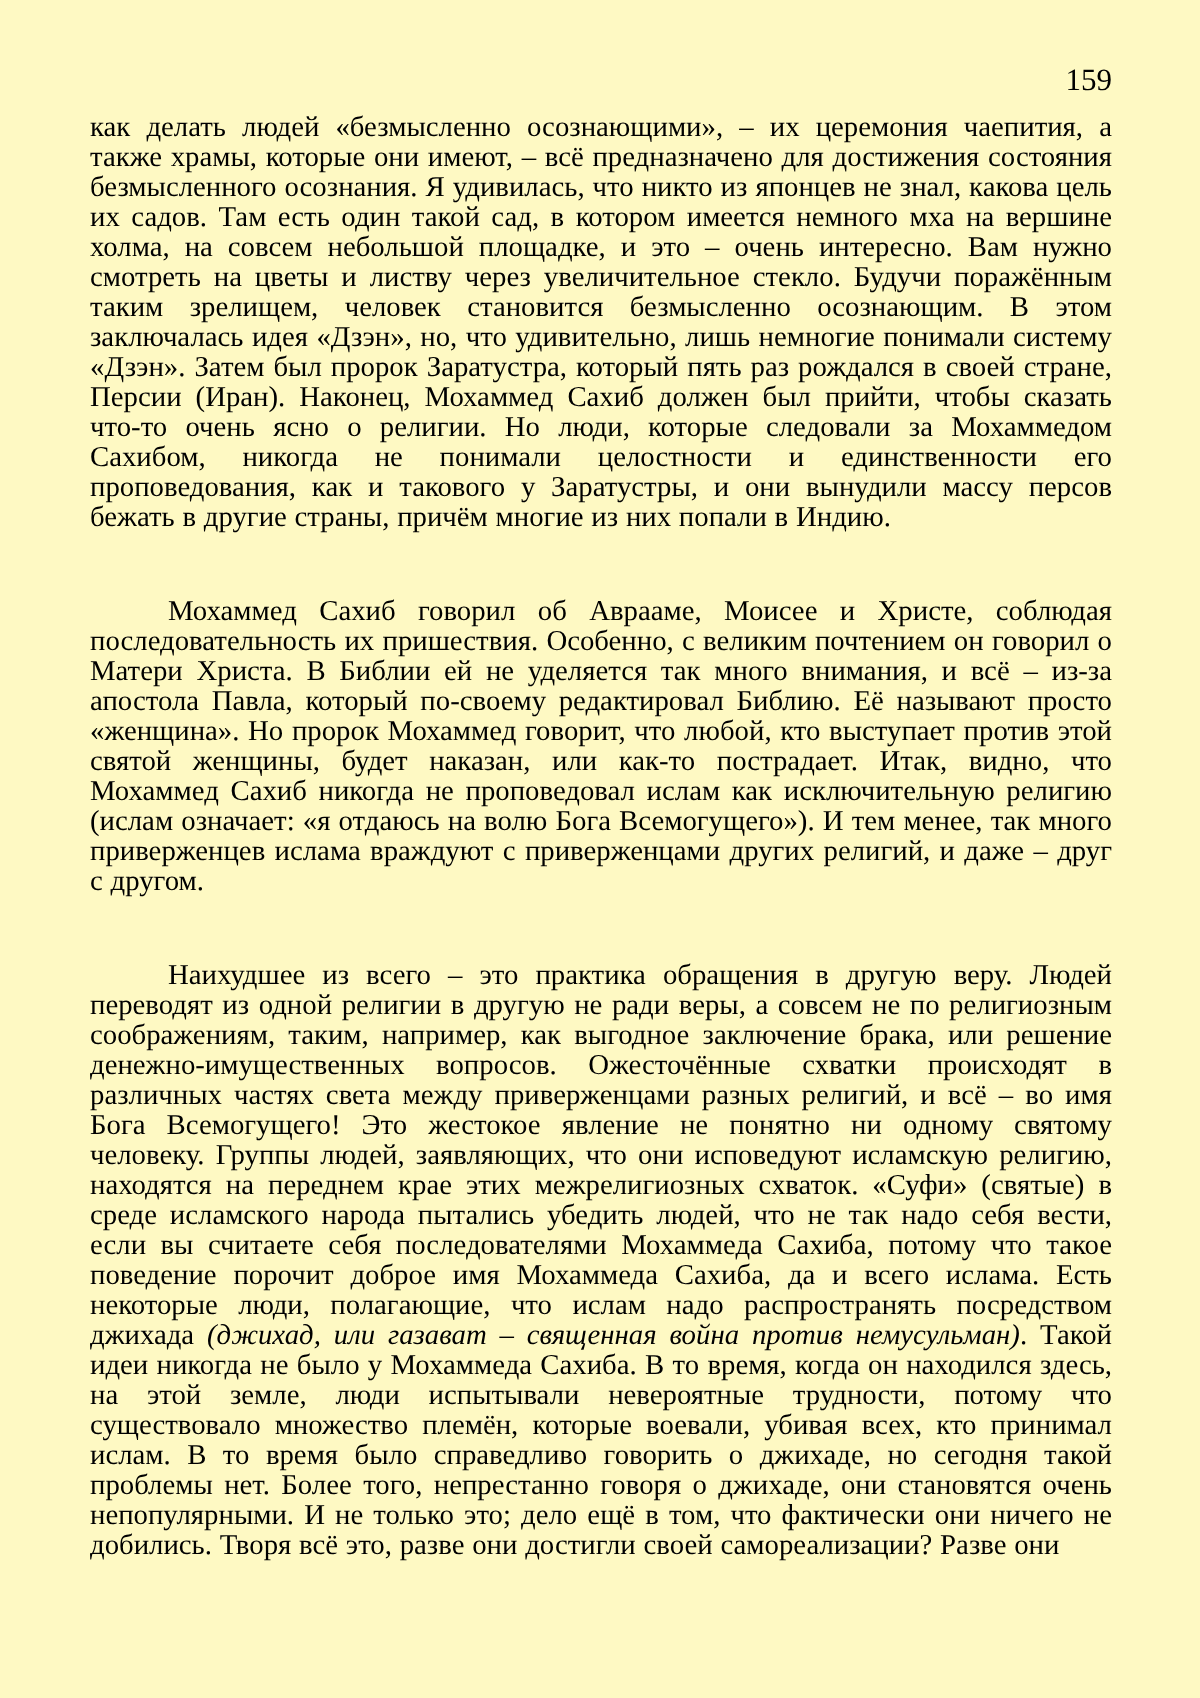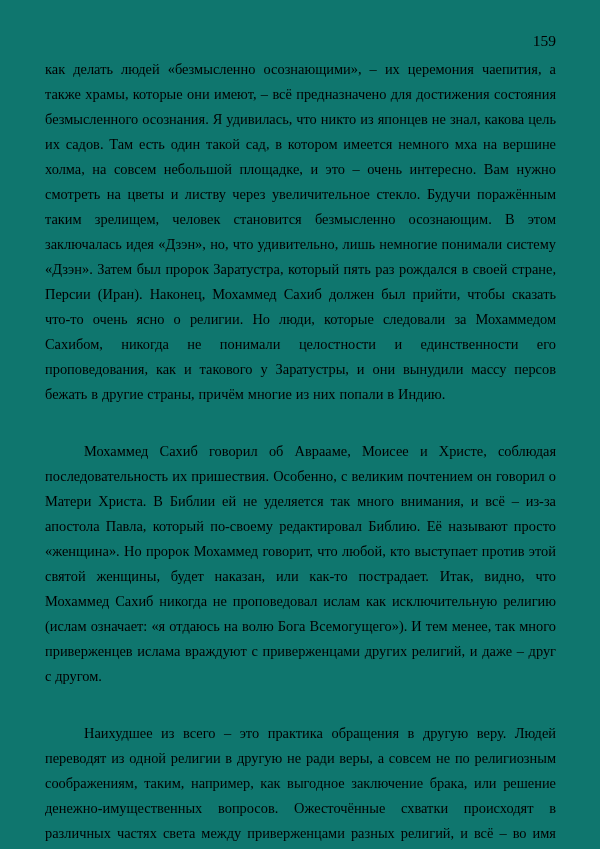--- a/index.html
+++ b/index.html
@@ -4,21 +4,21 @@
 <style>
   html, body {
     margin: 0;
     padding: 0;
     background: #ffffff;
   }
   .page {
     position: relative;
     width: 600px;
     height: 849px;
-    background: #0f766e;
+    background: #fef9c3;
     margin: 0 auto;
     overflow: hidden;
     font-family: "Liberation Serif", "DejaVu Serif", serif;
     color: #000000;
     -webkit-font-smoothing: antialiased;
   }
   .page-number {
     position: absolute;
     top: 33px;
     left: 45px;
@@ -31,21 +31,21 @@
   .text-block {
     position: absolute;
     top: 57px;
     left: 45px;
     width: 511px;
   }
   p.para {
     margin: 0;
     padding: 0;
     font-size: 14.4px;
-    line-height: 25px;
+    line-height: 15px;
     text-align: justify;
     text-justify: inter-word;
     text-indent: 39px;
     color: #000;
     hyphens: none;
     word-spacing: 0.02em;
   }
   p.para.first {
     text-indent: 0;
   }

